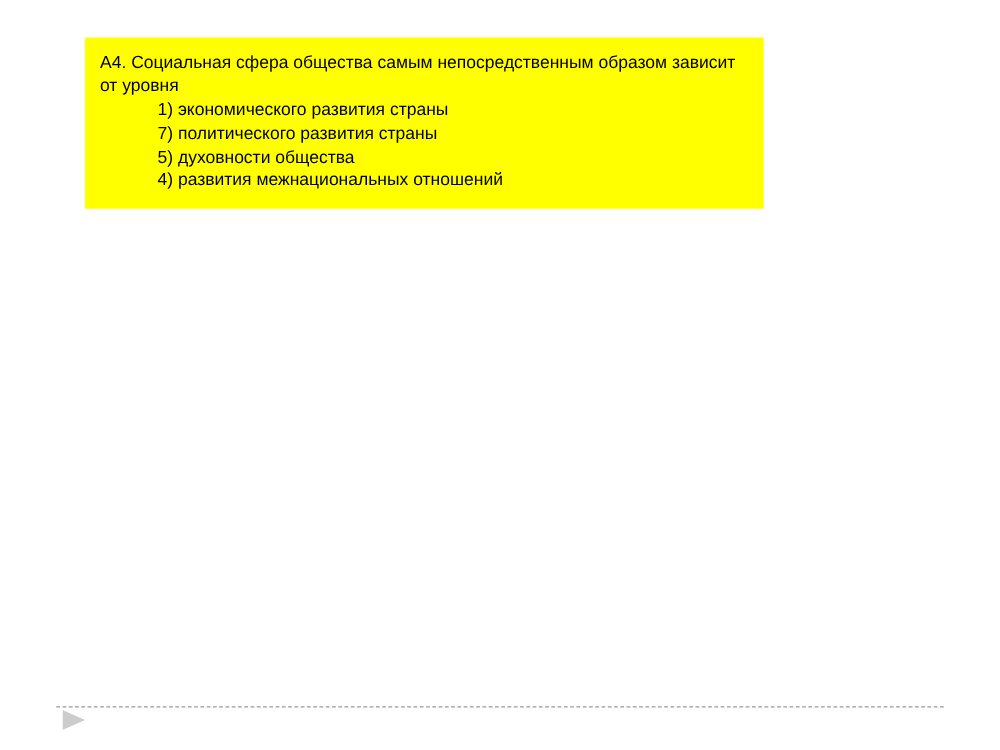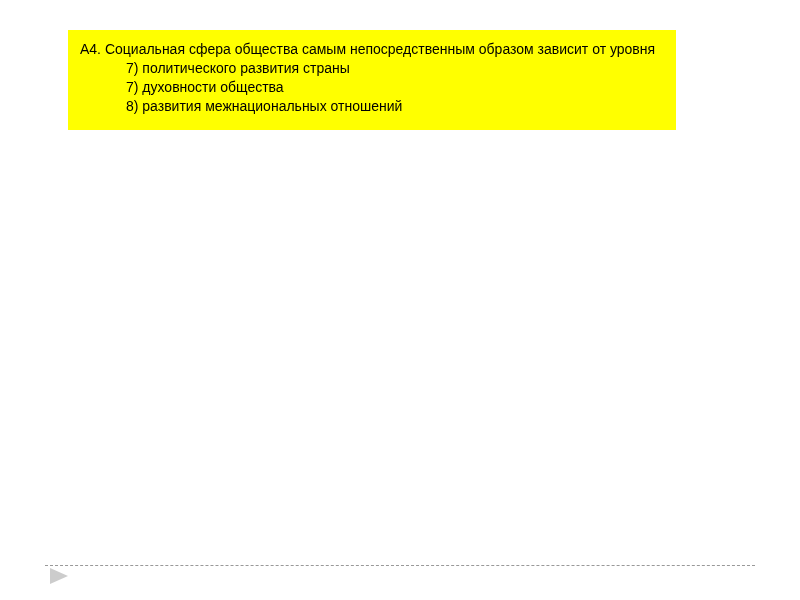--- a/index.html
+++ b/index.html
@@ -11,21 +11,21 @@
       width: 800px;
       height: 600px;
       background: #ffffff;
       font-family: Arial, sans-serif;
       position: relative;
     }
     .question-block {
       position: absolute;
       top: 30px;
       left: 68px;
-      width: 608px;
+      width: 543px;
       background: #ffff00;
       padding: 10px 12px 14px 12px;
     }
     .question-text {
       font-size: 14px;
       color: #000000;
       line-height: 1.35;
     }
     .option-text {
       font-size: 14px;
@@ -47,23 +47,24 @@
     }
     .arrow-icon svg {
       display: block;
     }
   </style>
 </head>
 <body>
 
 <div class="question-block">
   <div class="question-text">А4. Социальная сфера общества самым непосредственным образом зависит от уровня</div>
+  <div class="option-text">1) экономического развития страны</div>
   <div class="option-text">7) политического развития страны</div>
-  <div class="option-text">7) духовности общества</div>
-  <div class="option-text">8) развития межнациональных отношений</div>
+  <div class="option-text">5) духовности общества</div>
+  <div class="option-text">4) развития межнациональных отношений</div>
 </div>
 
 <div class="divider"></div>
 
 <div class="arrow-icon">
   <svg width="18" height="16" viewBox="0 0 18 16">
     <polygon points="0,0 18,8 0,16" fill="#cccccc"></polygon>
   </svg>
 </div>
 

